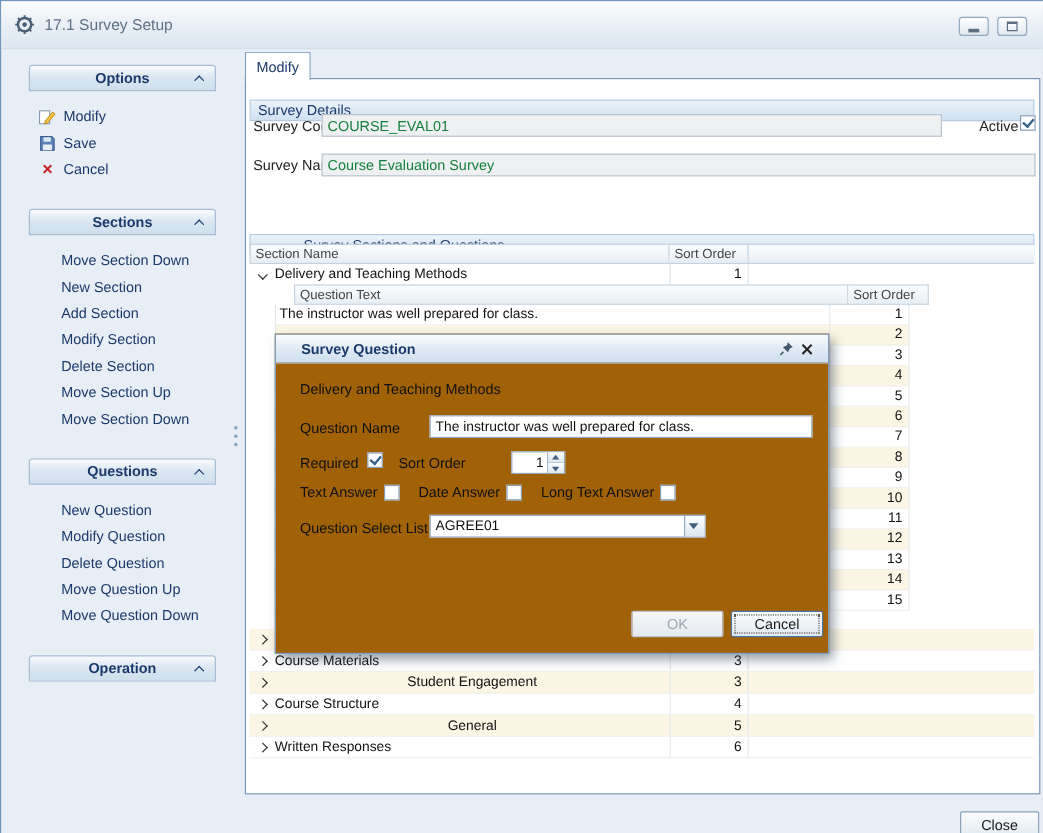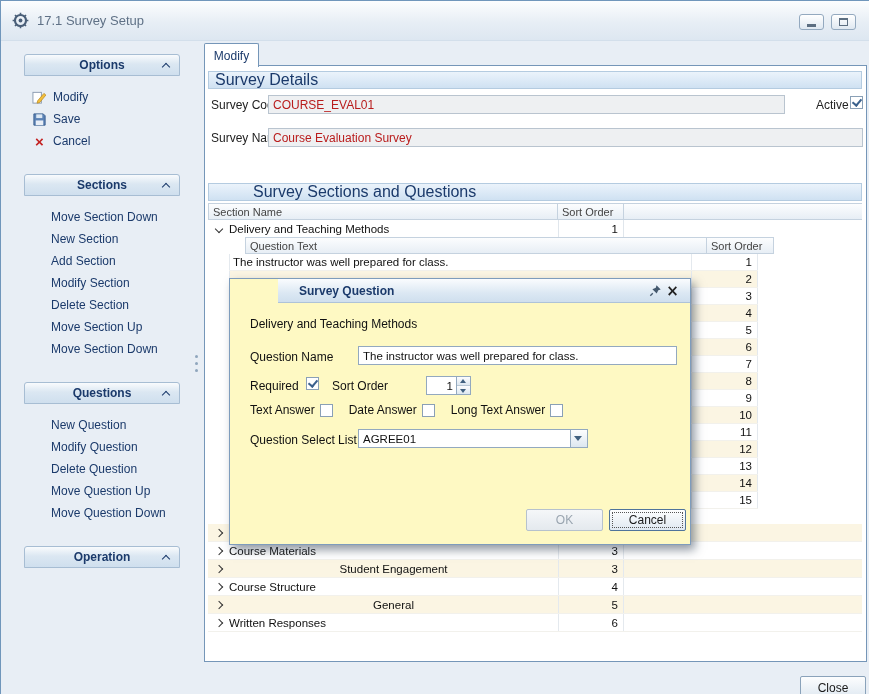--- a/index.html
+++ b/index.html
@@ -35,25 +35,25 @@
     align-items:center;justify-content:center;gap:4px;cursor:col-resize;}
   #splitter i{width:3px;height:3px;border-radius:50%;background:#8fa6bd;}
 
   
   #tab-details{position:absolute;left:203px;top:42px;width:55px;height:24px;background:#ffffff;
     border:1px solid #7596b8;border-bottom:none;border-radius:2px 2px 0 0;display:flex;align-items:center;
     justify-content:center;font-size:12px;color:#1b3a6b;z-index:2;cursor:pointer;box-sizing:border-box;}
   #main-panel{position:absolute;left:203px;top:64px;width:663px;height:597px;background:#fff;
     border:1px solid #7596b8;box-sizing:border-box;}
   .group-header{position:absolute;height:18px;background:linear-gradient(#ebf3fb,#cfe1f2);
-    border:1px solid #b4cbe0;display:flex;align-items:center;padding-left:6px;font-size:16px;color:#1b3a6b;box-sizing:border-box;}
+    border:1px solid #b4cbe0;display:flex;align-items:center;padding-left:6px;font-size:12px;color:#1b3a6b;box-sizing:border-box;margin-top:12px;}
   #gh-details{left:3px;top:5px;width:654px;}
   #gh-sections{left:3px;top:117px;width:654px;padding-left:44px;}
   .fld-label{position:absolute;font-size:12px;color:#222;}
-  .text-field{position:absolute;height:19px;background:#eef0f2;border:1px solid #b9c4cf;font-size:12px;color:#b91c1c;
+  .text-field{position:absolute;height:19px;background:#eef0f2;border:1px solid #b9c4cf;font-size:12px;color:#15803d;
     display:flex;align-items:center;padding-left:4px;box-sizing:border-box;}
   #survey-code-label{left:6px;top:32px;}
   #survey-code-field{left:63px;top:29px;width:517px;}
   #active-label{left:611px;top:32px;}
   #active-cb{position:absolute;left:645px;top:30px;}
   #survey-name-label{left:6px;top:65px;}
   #survey-name-field{left:63px;top:62px;width:595px;}
 
   .cb{width:13px;height:13px;background:#fff;border:1px solid #8aa0b6;display:inline-block;position:relative;box-sizing:border-box;cursor:pointer;}
   .cb.checked::after{content:"";position:absolute;left:3px;top:0px;width:4px;height:7px;
@@ -91,22 +91,22 @@
   #collapsed-rows{position:absolute;left:3px;top:458px;width:654px;}
   .s-row{display:flex;height:18px;align-items:center;font-size:11.5px;color:#111;border-bottom:1px solid #f2f1ec;cursor:pointer;box-sizing:border-box;}
   .s-row.alt{background:#fbf5e3;text-align:center;}
   .s-chev{width:21px;display:flex;justify-content:center;}
   .s-name{width:329px;}
   .s-sort{width:66px;height:100%;display:flex;align-items:center;justify-content:flex-end;padding-right:5px;
     border-left:1px solid #e4e9ee;border-right:1px solid #e4e9ee;box-sizing:border-box;}
   .s-fill{flex:1;}
 
   
-  #dialog{position:absolute;left:228px;top:277px;width:462px;height:267px;background:#fef9c3;
-    border:1px solid #7e9cbc;box-shadow:4px 5px 9px rgba(40,55,75,.5);z-index:10;box-sizing:border-box;padding-left:48px;}
+  #dialog{position:absolute;left:228px;top:277px;width:462px;height:267px;background:#a16207;
+    border:1px solid #7e9cbc;box-shadow:4px 5px 9px rgba(40,55,75,.5);z-index:10;box-sizing:border-box;}
   #dialog-title{height:24px;background:linear-gradient(#fafcfe,#dce8f3 60%,#cfdfee);border-bottom:1px solid #aec3d8;
     display:flex;align-items:center;padding:0 9px 0 21px;font-size:12px;font-weight:bold;color:#1b3a6b;box-sizing:border-box;}
   #dialog-title .spacer{flex:1;}
   .dlg-icon{width:17px;height:16px;display:flex;align-items:center;justify-content:center;cursor:pointer;}
   #dlg-close{font-size:15px;font-weight:bold;color:#222;font-family:"DejaVu Sans",sans-serif;}
   .dlg-label{position:absolute;font-size:12px;color:#111;}
   .dlg-input{position:absolute;height:19px;background:#fff;border:1px solid #93a9bf;font-size:11.5px;color:#111;
     display:flex;align-items:center;padding-left:4px;box-sizing:border-box;}
   #dlg-section-label{left:20px;top:38px;}
   #dlg-qname-label{left:20px;top:71px;}

